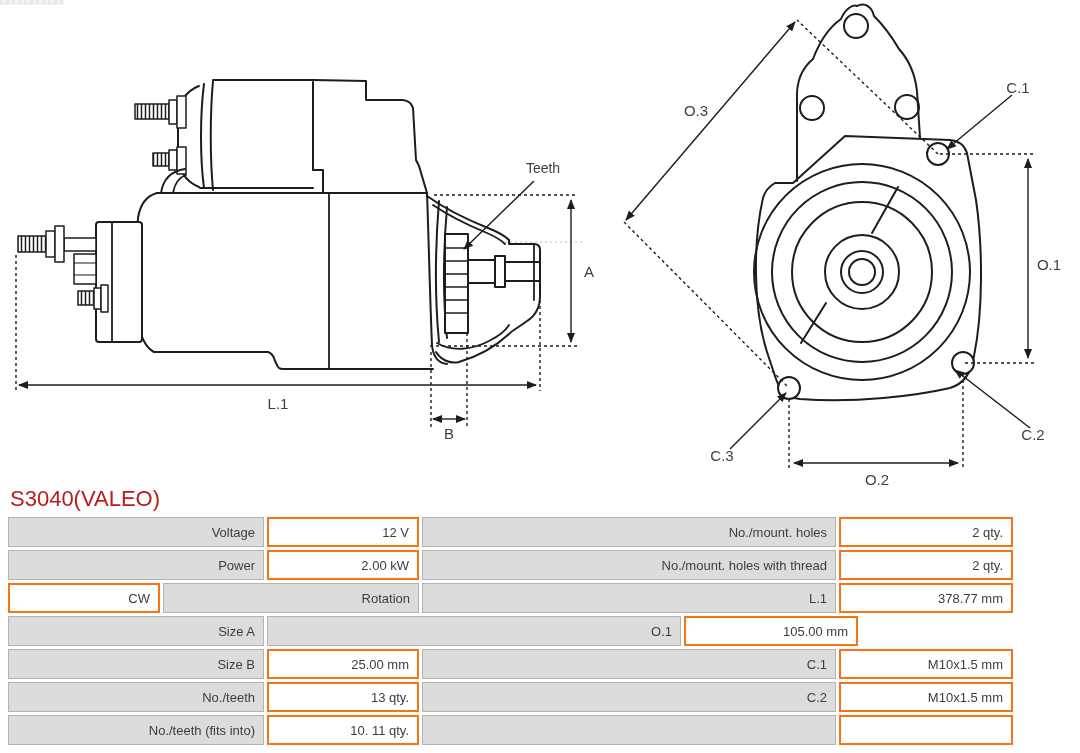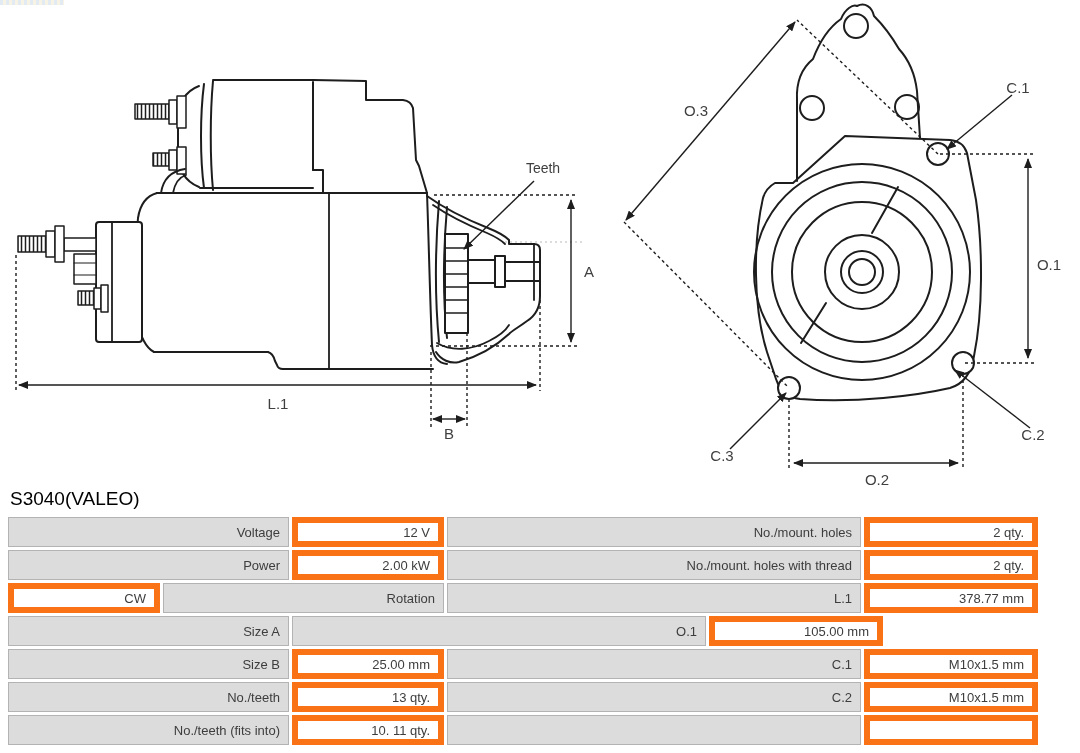--- a/index.html
+++ b/index.html
@@ -3,28 +3,28 @@
 <meta charset="utf-8">
 <style>
   html,body{margin:0;padding:0;background:#ffffff;}
   body{width:1080px;height:753px;overflow:hidden;font-family:"Liberation Sans",sans-serif;position:relative;}
   .artifact{position:absolute;top:0;left:0;width:64px;height:5px;
     background:repeating-linear-gradient(90deg,#dde7f1 0 3px,#f6f1e0 3px 6px);opacity:.85;}
   .drawing-svg{display:block;width:1080px;height:488px;}
   .drawing-svg text{font-family:"Liberation Sans",sans-serif;fill:#3f3f3f;}
   .dim-label{font-size:15px;}
   .dim-label-sm{font-size:14px;}
-  .part-number{margin:0 0 7px 10px;font-size:19px;line-height:22px;font-weight:normal;color:#000000;}
+  .part-number{margin:0 0 7px 10px;font-size:22px;line-height:22px;font-weight:normal;color:#b91c1c;}
   .spec-table{margin-left:8px;width:1063px;}
   .spec-row{display:flex;gap:3px;margin-bottom:3px;height:30px;}
   .cell{display:flex;align-items:center;justify-content:flex-end;padding:0 8px 0 4px;
         box-sizing:border-box;font-size:13px;color:#3d3d3d;white-space:nowrap;overflow:hidden;}
   .lab{background:#dcdcdc;border:1px solid #b3b3b3;}
-  .val{background:#ffffff;border:6px solid #f97316;}
-  .c1{width:281px;text-align:right;}.c2{width:152px;}.c3{width:414px;}.c4{width:174px;}
+  .val{background:#ffffff;border:2px solid #f97316;}
+  .c1{width:256px;text-align:right;}.c2{width:152px;}.c3{width:414px;}.c4{width:174px;}
 </style>
 </head>
 <body>
 
 <div class="artifact"></div>
 
 <svg class="drawing-svg" viewBox="0 0 1080 488">
   <defs>
     <marker id="ah" markerUnits="userSpaceOnUse" markerWidth="10" markerHeight="8" refX="9" refY="4" orient="auto-start-reverse">
       <path d="M0,0 L10,4 L0,8 Z" fill="#1d1d1d"></path>

